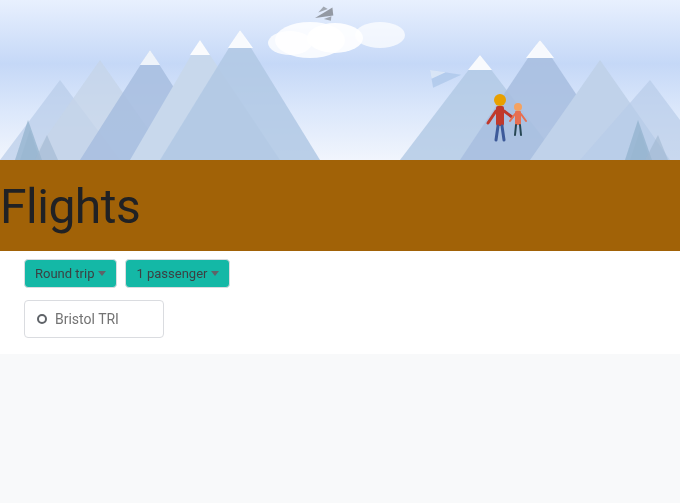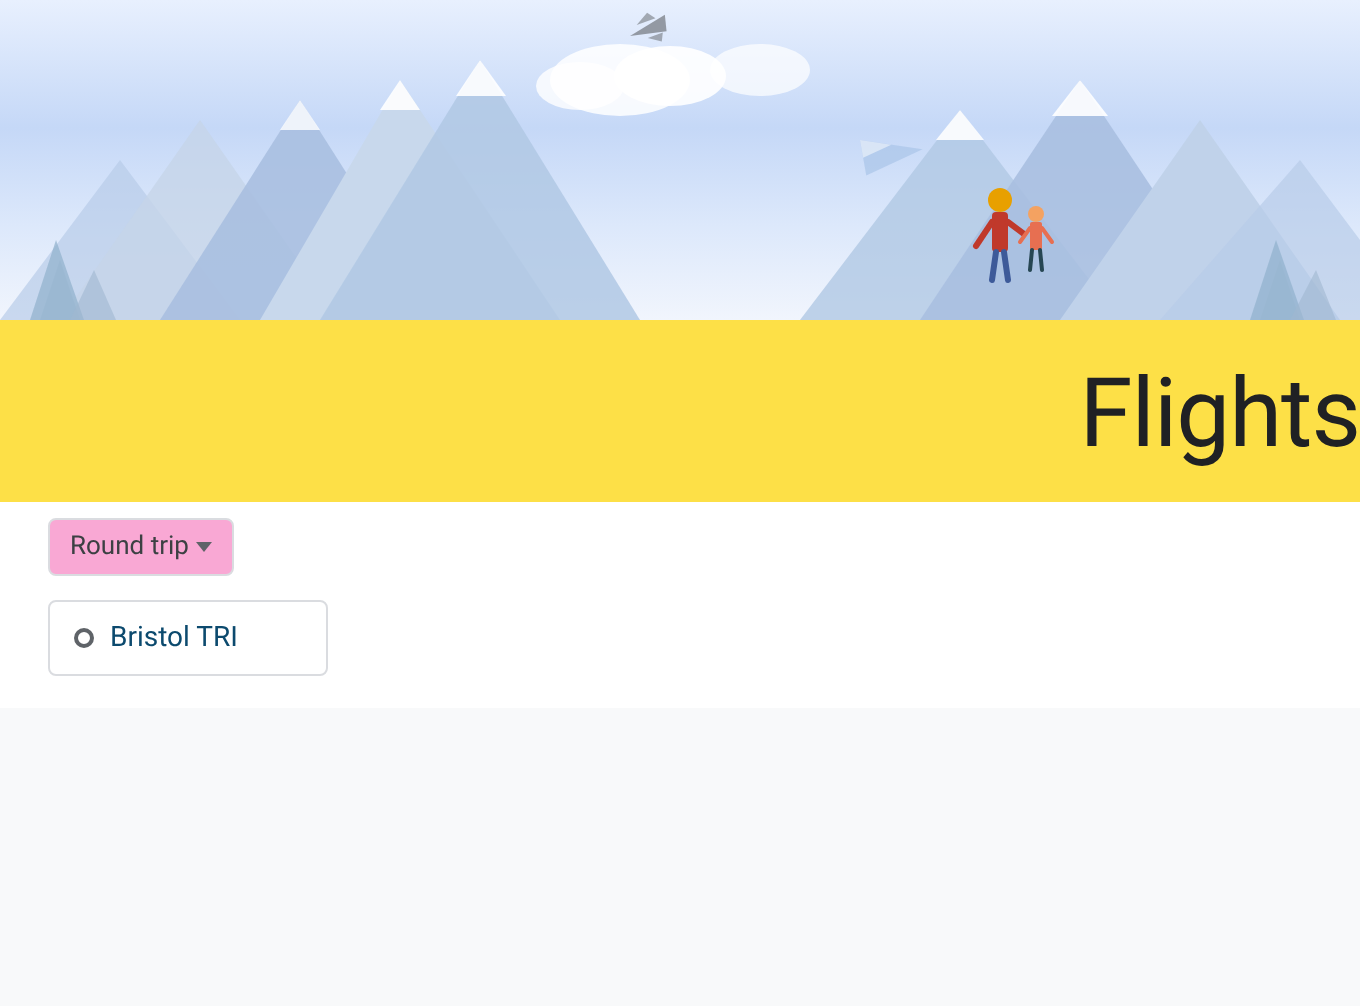--- a/index.html
+++ b/index.html
@@ -15,23 +15,23 @@
     .header-illustration {
       width: 100%;
       height: 160px;
       background: linear-gradient(180deg, #e8f0fe 0%, #c5d8f7 40%, #dce8fb 70%, #f1f5fd 100%);
       position: relative;
       overflow: hidden;
     }
 
     
     .page-title-area {
-      text-align: right;
+      text-align: left;
       padding: 18px 0 16px;
-      background: #fde047;
+      background: #a16207;
     }
     .page-title-area h1 {
       font-size: 48px;
       font-weight: 400;
       color: #202124;
       letter-spacing: -0.5px;
     }
 
     
     .search-container {
@@ -49,21 +49,21 @@
     .select-pill {
       display: flex;
       align-items: center;
       border: 1px solid #dadce0;
       border-radius: 4px;
       padding: 6px 10px;
       font-size: 13px;
       color: #3c4043;
       cursor: pointer;
       gap: 4px;
-      background: #f9a8d4;
+      background: #14b8a6;
     }
 
     .chevron-down {
       width: 0; height: 0;
       border-left: 4px solid transparent;
       border-right: 4px solid transparent;
       border-top: 5px solid #5f6368;
       display: inline-block;
     }
 
@@ -74,21 +74,21 @@
       margin-top: 4px;
     }
 
     .origin-input {
       display: flex;
       align-items: center;
       border: 1px solid #dadce0;
       border-radius: 4px;
       padding: 10px 12px;
       font-size: 14px;
-      color: #0c4a6e;
+      color: #737373;
       gap: 8px;
       min-width: 140px;
     }
 
     .circle-icon {
       width: 10px; height: 10px;
       border: 2px solid #5f6368;
       border-radius: 50%;
       flex-shrink: 0;
     }
@@ -167,20 +167,24 @@
 <div class="page-title-area">
   <h1>Flights</h1>
 </div>
 
 <div class="search-container">
   <div class="search-top-row">
     <div class="select-pill">
       <span>Round trip</span>
       <span class="chevron-down"></span>
     </div>
+    <div class="select-pill">
+      <span>1 passenger</span>
+      <span class="chevron-down"></span>
+    </div>
   </div>
   <div class="search-inputs-row">
     <div class="origin-input">
       <span class="circle-icon"></span>
       <span>Bristol TRI</span>
     </div>
   </div>
 </div>
 
 <div class="calendar-popup-wrapper" style="position:relative;">

